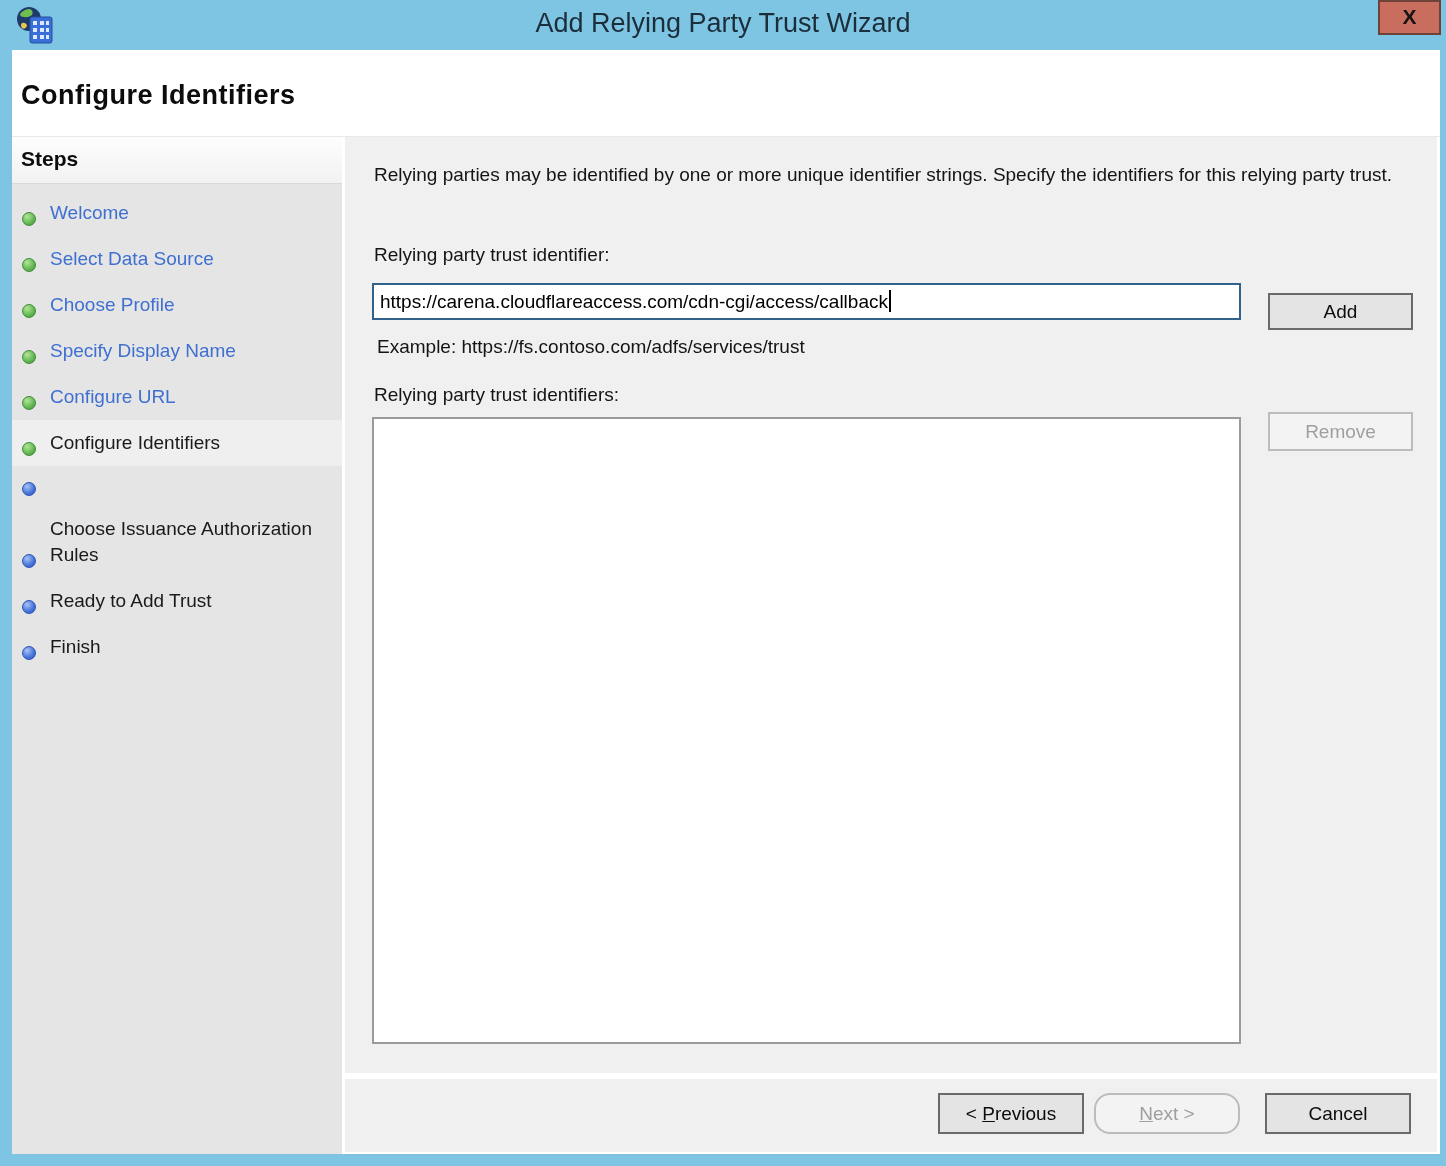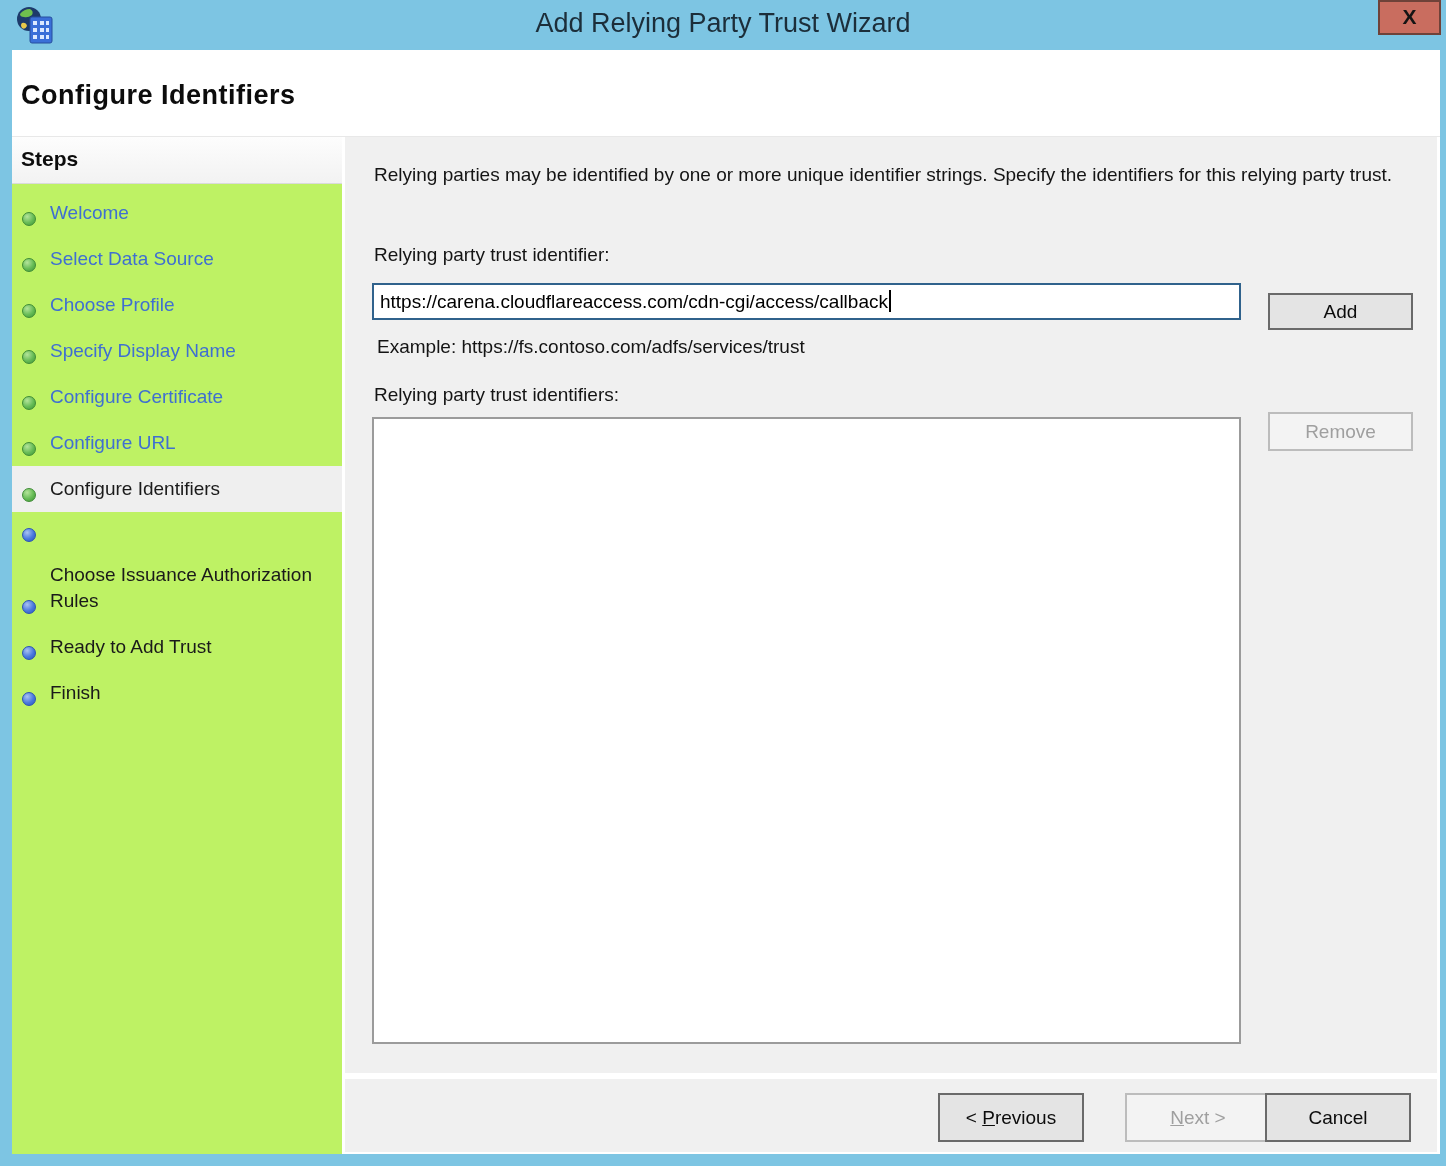--- a/index.html
+++ b/index.html
@@ -51,21 +51,21 @@
   .page-title {
     position: absolute; left: 9px; top: 30px;
     font-size: 27px; font-weight: bold; color: #0c0c0c;
     letter-spacing: 0.5px;
   }
 
   
   .sidebar {
     position: absolute; left: 0; top: 87px;
     width: 330px; height: 1017px;
-    background: #bef264;
+    background: #e5e5e5;
   }
   .steps-header {
     height: 47px;
     background: linear-gradient(#fdfdfd, #f2f2f2);
     border-bottom: 1px solid #dadada;
     font-size: 21px; font-weight: bold; color: #0c0c0c;
     padding: 10px 0 0 9px;
   }
   .steps-list { padding-top: 6px; }
   .step-item {
@@ -150,23 +150,23 @@
   
   .footer-sep {
     position: absolute; left: 333px; top: 1023px;
     width: 1092px; height: 6px; background: #ffffff;
   }
   .footer {
     position: absolute; left: 333px; top: 1029px;
     width: 1092px; height: 73px;
     background: #f0f0f0;
   }
-  .footer .btn { position: absolute; top: 14px; width: 146px; height: 49px; }
+  .footer .btn { position: absolute; top: 14px; width: 146px; height: 41px; }
   .prev-btn   { left: 593px; }
-  .next-btn   { left: 780px; }
+  .next-btn   { left: 749px; border-radius: 16px; }
   .cancel-btn { left: 920px; }
   .accel { text-decoration: underline; }
 </style>
 </head>
 <body>
 
 <div class="window">
 
   <div class="titlebar">
     <svg class="app-icon" viewBox="0 0 40 40">
@@ -212,24 +212,20 @@
         <div class="step-item done">
           <span class="dot green"></span>
           <span class="step-label">Choose Profile</span>
         </div>
         <div class="step-item done">
           <span class="dot green"></span>
           <span class="step-label">Specify Display Name</span>
         </div>
         <div class="step-item done">
           <span class="dot green"></span>
-          <span class="step-label">Configure Certificate</span>
-        </div>
-        <div class="step-item done">
-          <span class="dot green"></span>
           <span class="step-label">Configure URL</span>
         </div>
         <div class="step-item current">
           <span class="dot green"></span>
           <span class="step-label">Configure Identifiers</span>
         </div>
         <div class="step-item upcoming">
           <span class="dot blue"></span>
         </div>
         <div class="step-item upcoming">

